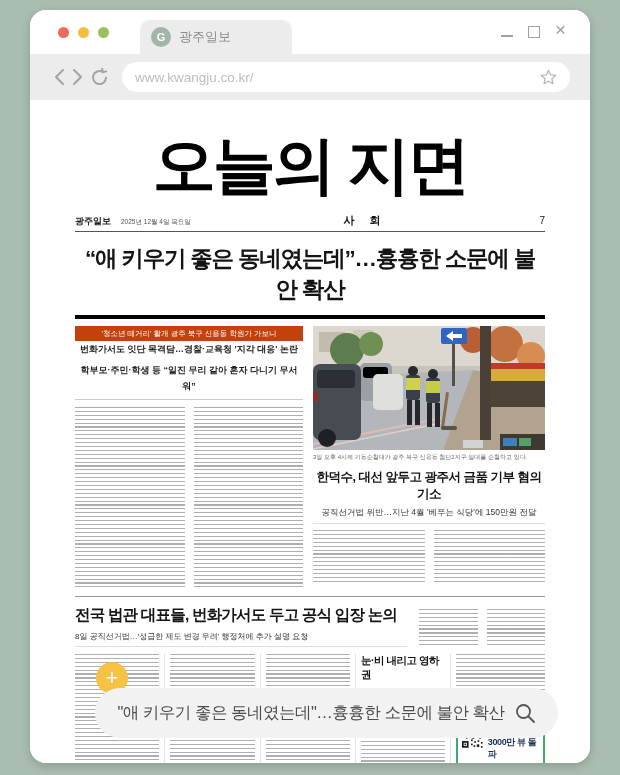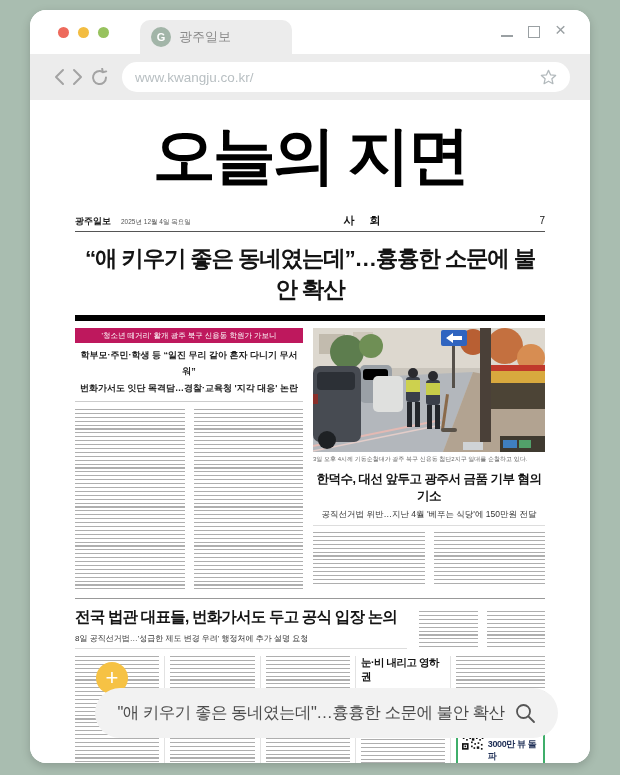--- a/index.html
+++ b/index.html
@@ -40,34 +40,34 @@
   
   .toolbar { height:46px; background:#ececec; display:flex; align-items:center; padding:0 20px 0 24px; gap:7px; }
   .nav-ic { stroke:#a3a3a3; fill:none; stroke-width:2; stroke-linecap:round; stroke-linejoin:round; }
   .urlbar {
     flex:1; height:30px; background:#fff; border-radius:15px;
     display:flex; align-items:center; padding:0 13px; margin-left:6px;
   }
   .url { color:#b8bfc2; font-size:13.5px; flex:1; }
   
   .content { position:relative; height:663px; background:#fff; }
-  .page-title { text-align:center; font-size:63px; font-weight:900; letter-spacing:-3px; color:#000; padding-top:13px; }
+  .page-title { text-align:center; font-size:63px; font-weight:900; letter-spacing:-3px; color:#000; padding-top:23px; }
   .paper { position:absolute; left:45px; top:113px; width:470px; color:#222; }
   .masthead { display:flex; align-items:baseline; border-bottom:1px solid #555; padding-bottom:3px; }
   .m-name { font-weight:bold; font-size:9px; color:#222; }
   .m-date { font-size:6.5px; color:#555; margin-left:10px; }
   .m-section { flex:1; text-align:center; font-size:11px; font-weight:bold; letter-spacing:6px; color:#111; }
   .m-page { font-size:10px; color:#111; }
   .lead-head {
     text-align:center; font-size:22.5px; font-weight:800; color:#141414;
-    letter-spacing:-1.2px; padding:11px 0 10px; border-bottom:6px solid #000000;
+    letter-spacing:-1.2px; padding:11px 0 10px; border-bottom:4px solid #000000;
   }
   .row1 { display:flex; gap:10px; margin-top:7px; }
   .col-left { width:228px; }
-  .kicker { background:#be185d; color:#fff; font-size:7.5px; text-align:center; padding:2.5px 0; }
+  .kicker { background:#c2410c; color:#fff; font-size:7.5px; text-align:center; padding:2.5px 0; }
   .subhead { text-align:center; font-size:9px; font-weight:bold; color:#222; margin-top:5px; line-height:1.75; }
   .subdiv { border-bottom:1px solid #ccc; margin:5px 0 7px; }
   .fcols { display:flex; gap:9px; }
   .fcol {
     flex:1;
     background-image:repeating-linear-gradient(to bottom,#8f8f8f 0px,#8f8f8f 1.1px,transparent 1.1px,transparent 3.9px);
     opacity:.72;
   }
   .body-lead { height:180px; }
   .col-right { width:232px; }
@@ -155,22 +155,22 @@
         <span class="m-date">2025년 12월 4일 목요일</span>
         <span class="m-section">사 회</span>
         <span class="m-page">7</span>
       </div>
 
       <div class="lead-head">“애 키우기 좋은 동네였는데”…흉흉한 소문에 불안 확산</div>
 
       <div class="row1">
         <div class="col-left">
           <div class="kicker">'청소년 떼거리' 활개 광주 북구 신용동 학원가 가보니</div>
+          <div class="subhead" style="margin-top:1px;">번화가서도 잇단 목격담…경찰·교육청 '지각 대응' 논란</div>
           <div class="subhead">학부모·주민·학생 등 “일진 무리 같아 혼자 다니기 무서워”</div>
-          <div class="subhead" style="margin-top:1px;">번화가서도 잇단 목격담…경찰·교육청 '지각 대응' 논란</div>
           <div class="subdiv"></div>
           <div class="fcols body-lead">
             <div class="fcol"></div>
             <div class="fcol"></div>
           </div>
         </div>
 
         <div class="col-right">
 
           <svg class="photo-svg" viewBox="0 0 232 124" preserveAspectRatio="none">

